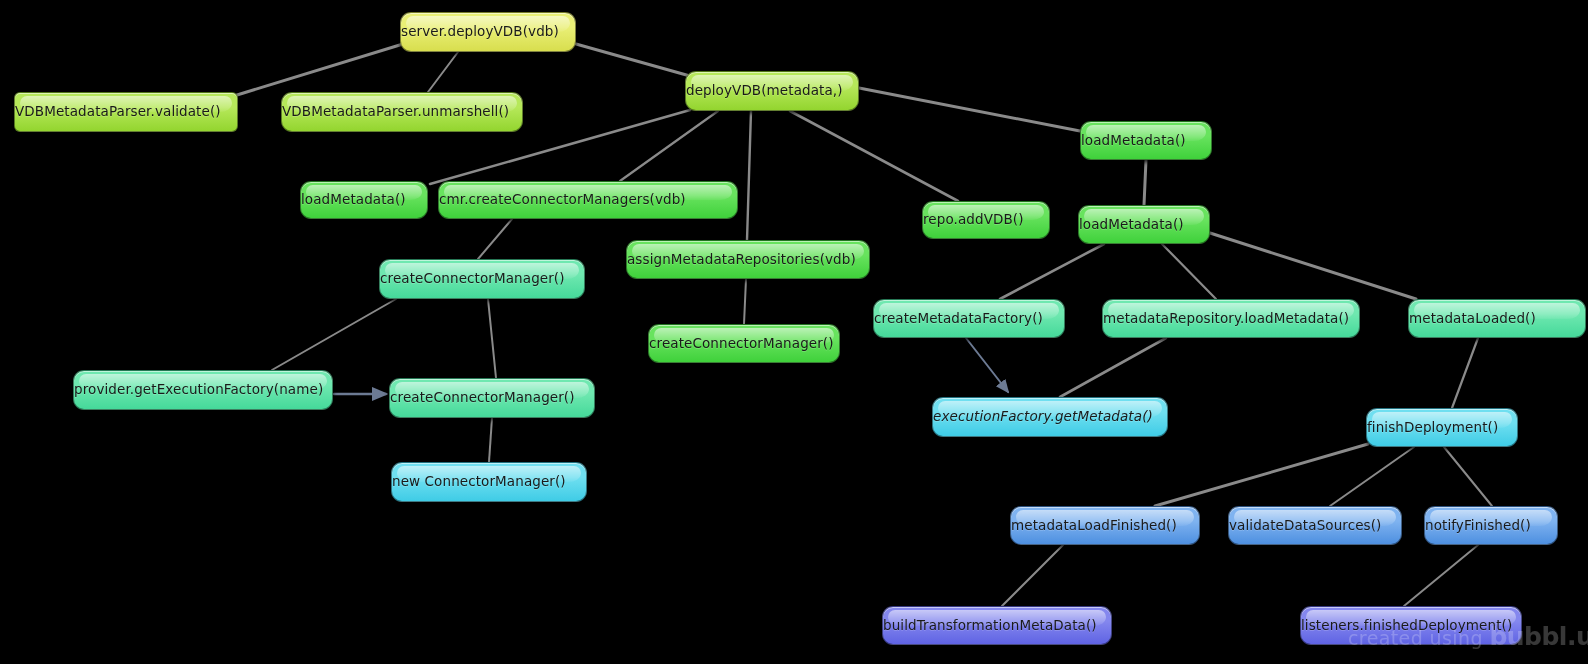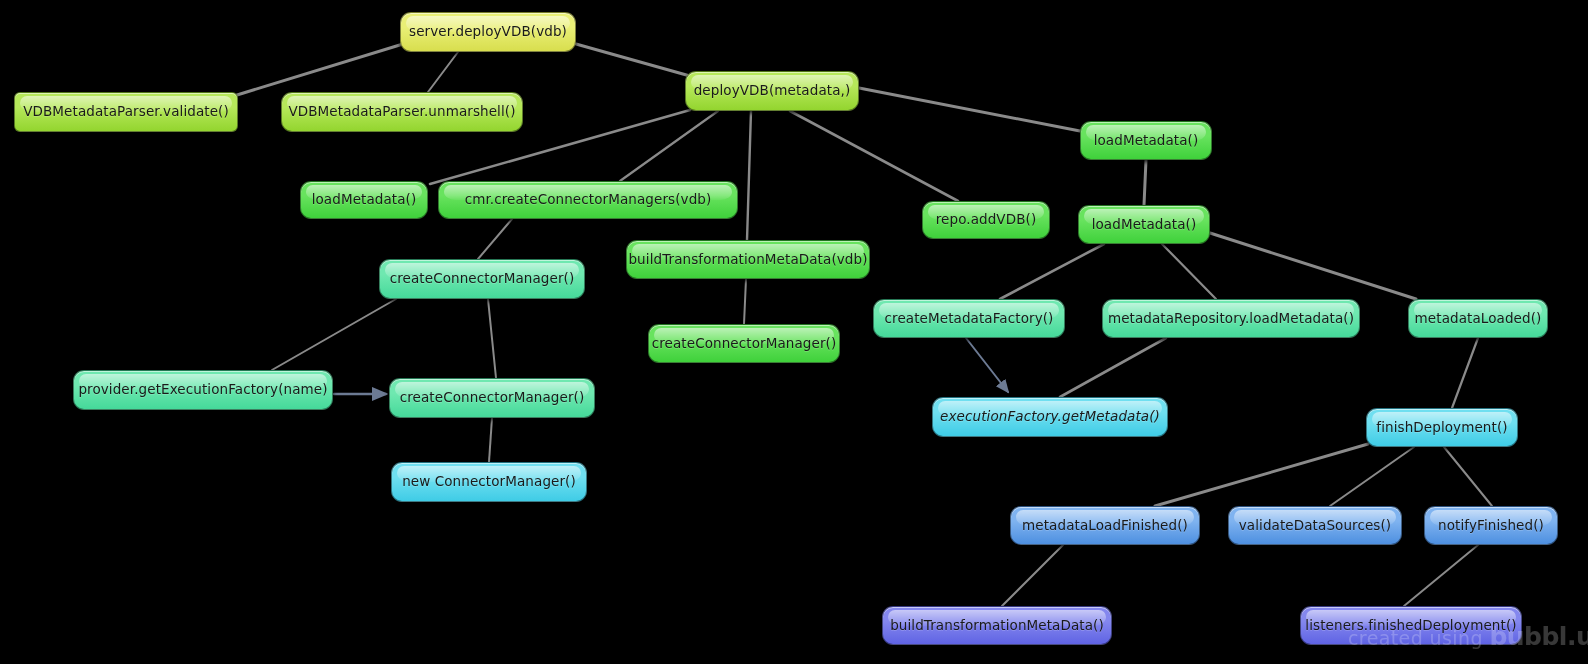--- a/index.html
+++ b/index.html
@@ -24,21 +24,20 @@
     top: 0;
     width: 1588px;
     height: 664px;
     pointer-events: none;
   }
   .node {
     position: absolute;
     box-sizing: border-box;
     display: flex;
     align-items: center;
-    justify-content: center;
     border-radius: 11px;
     color: #1a1a1a;
     font-size: 13.5px;
     line-height: 1;
     letter-spacing: 0.1px;
     white-space: nowrap;
     padding: 0 0;
     height: 38px;
     border: 1px solid rgba(0,0,0,0.45);
     box-shadow: 0 2px 4px rgba(0,0,0,0.85),
@@ -141,35 +140,35 @@
       <div class="node" style="left: 922px; top: 201px; width: 128px; height: 38px; background: linear-gradient(rgb(104, 227, 94) 0%, rgb(104, 227, 94) 38%, rgb(63, 209, 59) 100%);">
         <div class="glare"></div>
         <span class="lbl">repo.addVDB()</span>
       </div>
       <div class="node" style="left: 1078px; top: 205px; width: 132px; height: 39px; background: linear-gradient(rgb(104, 227, 94) 0%, rgb(104, 227, 94) 38%, rgb(63, 209, 59) 100%);">
         <div class="glare"></div>
         <span class="lbl">loadMetadata()</span>
       </div>
       <div class="node" style="left: 626px; top: 240px; width: 244px; height: 39px; background: linear-gradient(rgb(104, 227, 94) 0%, rgb(104, 227, 94) 38%, rgb(63, 209, 59) 100%);">
         <div class="glare"></div>
-        <span class="lbl">buildTransformationMetaData(vdb)</span>
+        <span class="lbl">assignMetadataRepositories(vdb)</span>
       </div>
       <div class="node" style="left: 379px; top: 259px; width: 206px; height: 40px; background: linear-gradient(rgb(111, 232, 176) 0%, rgb(111, 232, 176) 38%, rgb(69, 217, 154) 100%);">
         <div class="glare"></div>
         <span class="lbl">createConnectorManager()</span>
       </div>
       <div class="node" style="left: 873px; top: 299px; width: 192px; height: 39px; background: linear-gradient(rgb(111, 232, 176) 0%, rgb(111, 232, 176) 38%, rgb(69, 217, 154) 100%);">
         <div class="glare"></div>
         <span class="lbl">createMetadataFactory()</span>
       </div>
       <div class="node" style="left: 1102px; top: 299px; width: 258px; height: 39px; background: linear-gradient(rgb(111, 232, 176) 0%, rgb(111, 232, 176) 38%, rgb(69, 217, 154) 100%);">
         <div class="glare"></div>
         <span class="lbl">metadataRepository.loadMetadata()</span>
       </div>
-      <div class="node" style="left: 1408px; top: 299px; width: 140px; height: 39px; background: linear-gradient(rgb(111, 232, 176) 0%, rgb(111, 232, 176) 38%, rgb(69, 217, 154) 100%);">
+      <div class="node" style="left: 1408px; top: 299px; width: 178px; height: 39px; background: linear-gradient(rgb(111, 232, 176) 0%, rgb(111, 232, 176) 38%, rgb(69, 217, 154) 100%);">
         <div class="glare"></div>
         <span class="lbl">metadataLoaded()</span>
       </div>
       <div class="node" style="left: 648px; top: 324px; width: 192px; height: 39px; background: linear-gradient(rgb(104, 227, 94) 0%, rgb(104, 227, 94) 38%, rgb(63, 209, 59) 100%);">
         <div class="glare"></div>
         <span class="lbl">createConnectorManager()</span>
       </div>
       <div class="node" style="left: 73px; top: 370px; width: 260px; height: 40px; background: linear-gradient(rgb(111, 232, 176) 0%, rgb(111, 232, 176) 38%, rgb(69, 217, 154) 100%);">
         <div class="glare"></div>
         <span class="lbl">provider.getExecutionFactory(name)</span>

